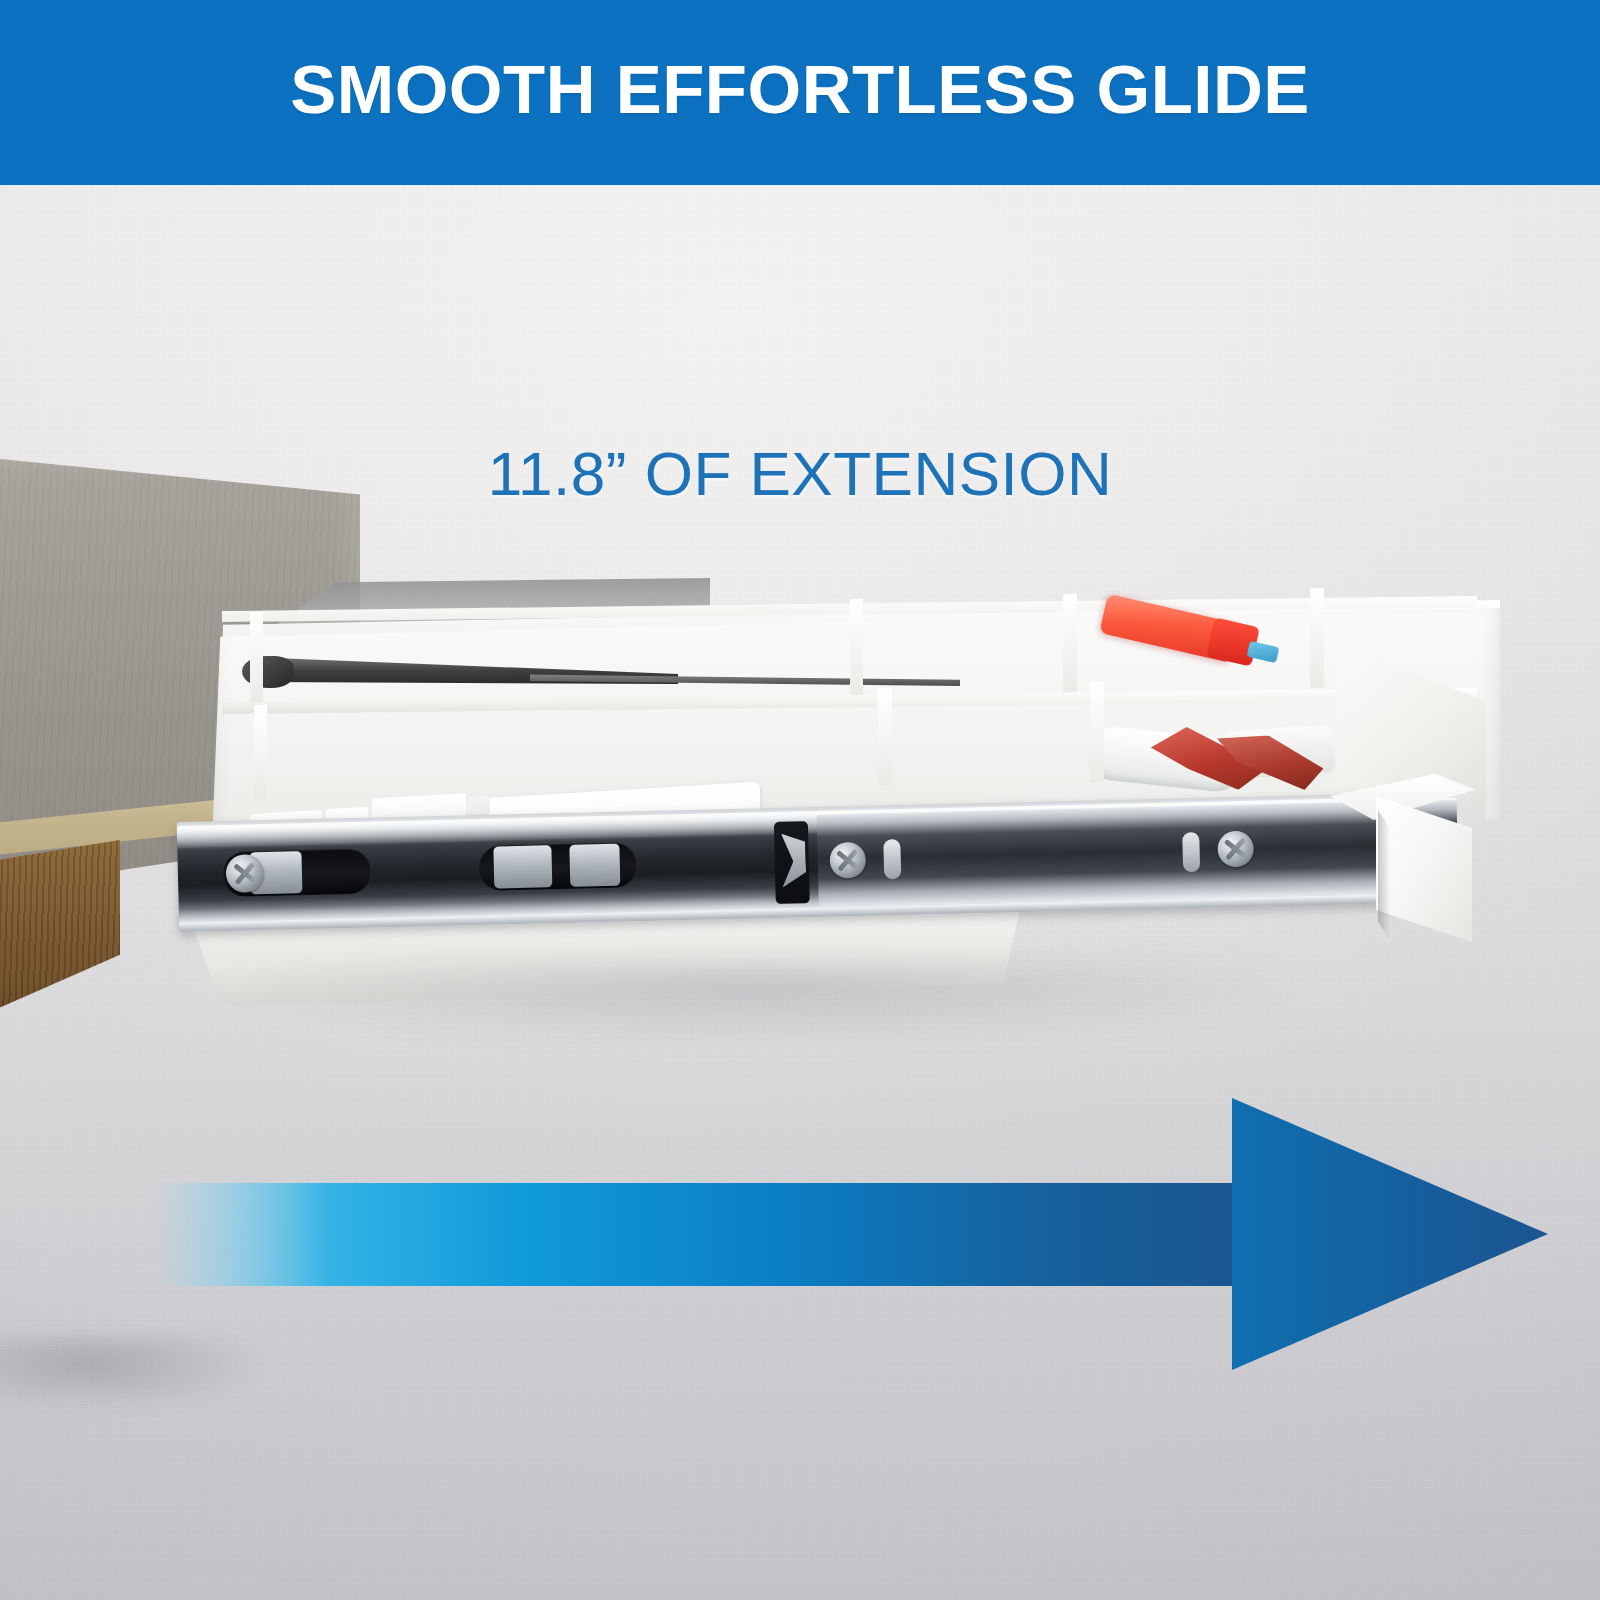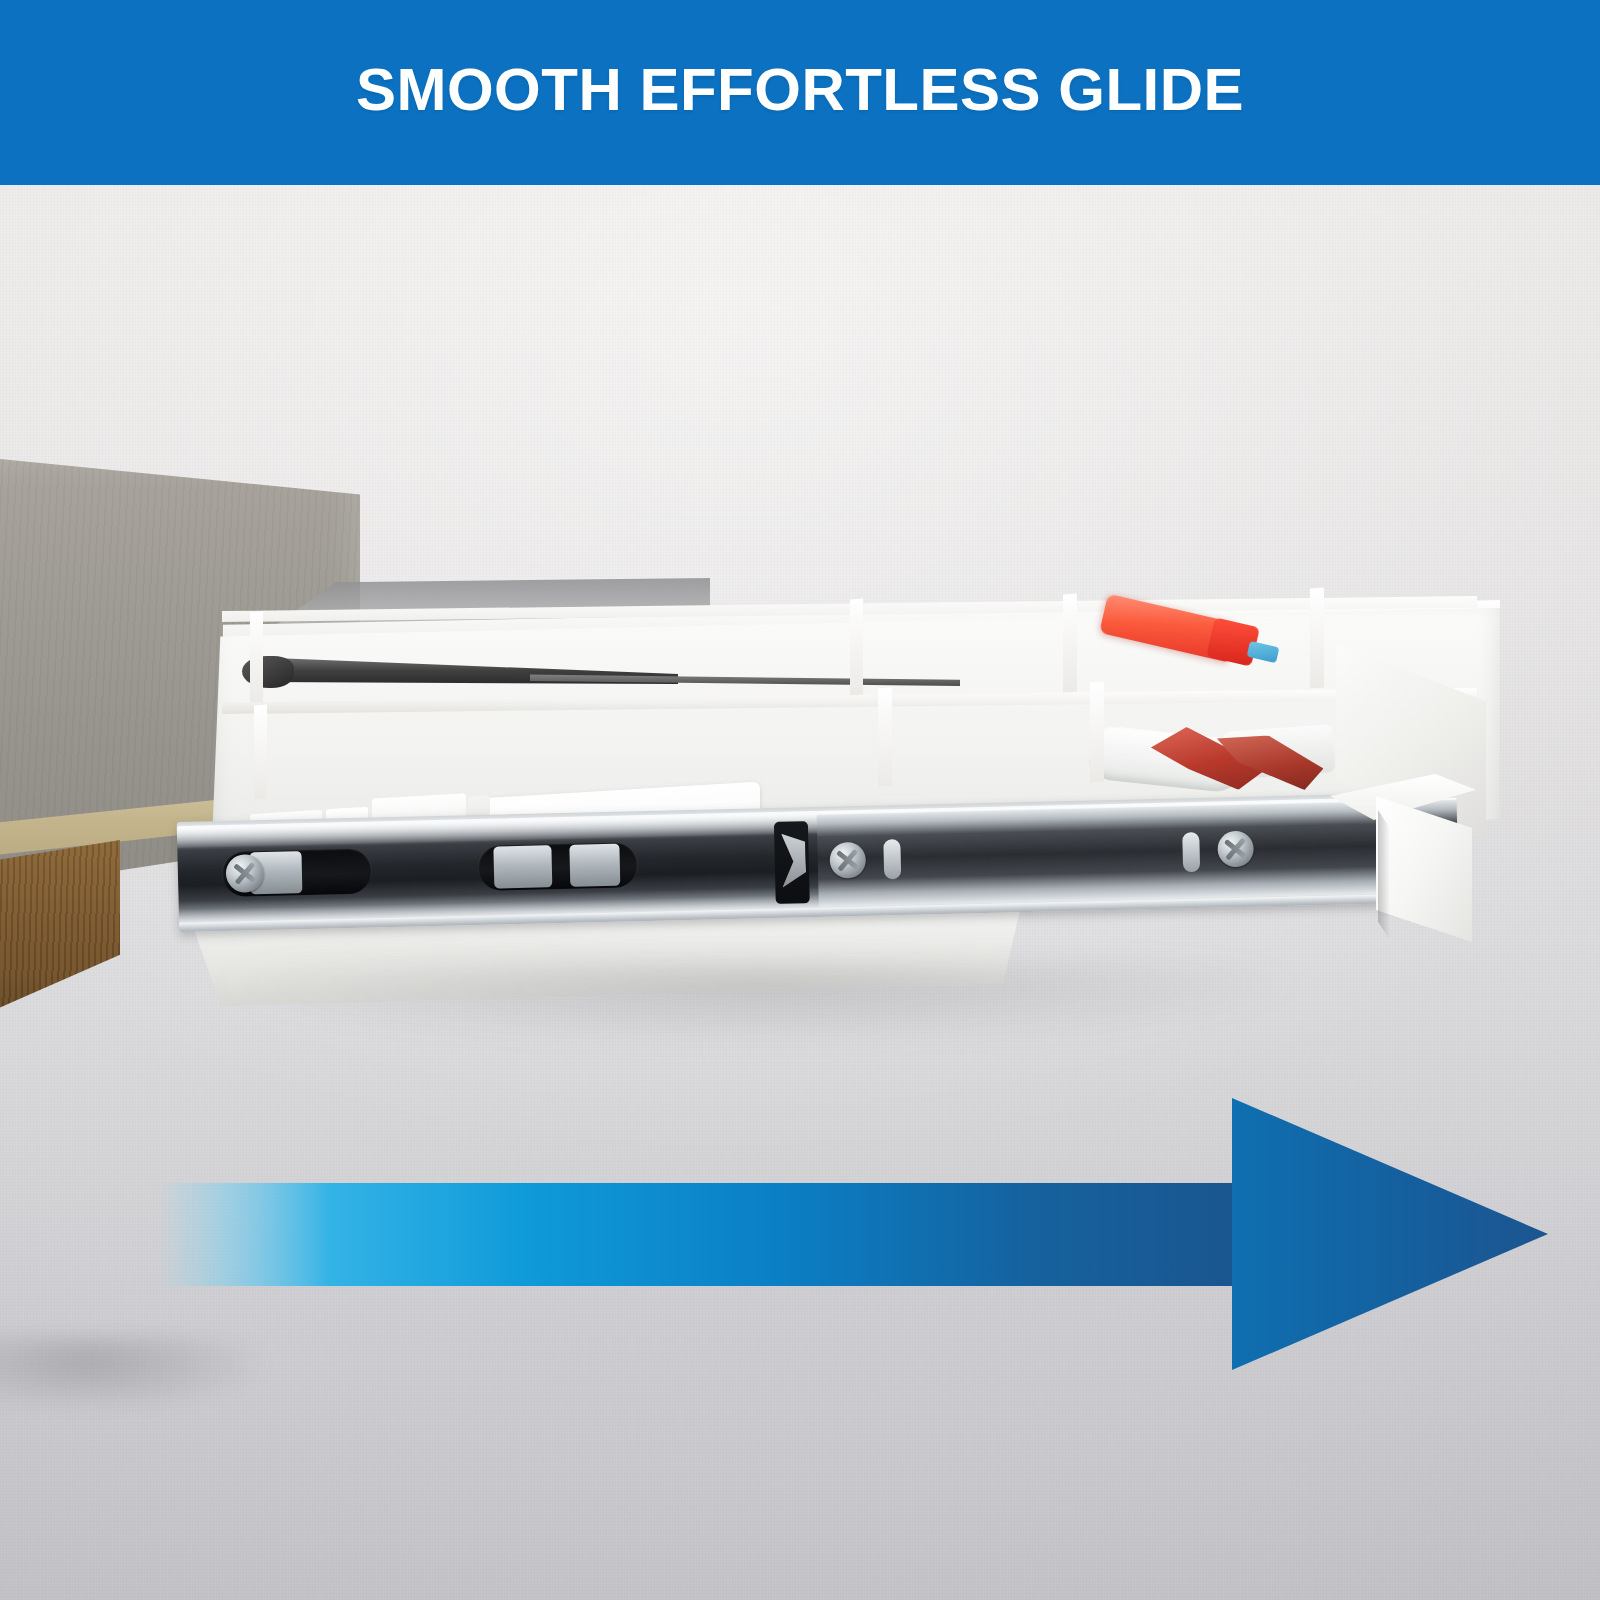--- a/index.html
+++ b/index.html
@@ -32,21 +32,21 @@
 
   
   .banner{
     position:absolute;left:0;top:0;width:1600px;height:185px;
     background:#0b71c0;
   }
   .banner-title{
     position:absolute;left:0;top:0;width:1600px;height:185px;
     display:flex;align-items:center;justify-content:center;
     color:#ffffff;
-    font-size:60px;font-weight:bold;letter-spacing:.5px;
+    font-size:69px;font-weight:bold;letter-spacing:.5px;
     line-height:1;
     white-space:nowrap;
     padding-bottom:6px;box-sizing:border-box;
     text-shadow:0 2px 3px rgba(0,0,0,.08);
   }
 
   
   .caption{
     position:absolute;left:0;top:443px;width:1600px;
     text-align:center;
@@ -364,20 +364,21 @@
 <div id="stage">
 
   <div class="wall"></div>
   <div class="wall-grain"></div>
   <div class="wall-vig"></div>
 
   <div class="banner">
     <div class="banner-title">SMOOTH EFFORTLESS GLIDE</div>
   </div>
 
+  <div class="caption">11.8” OF EXTENSION</div>
 
   <div>
 
     <div class="desk">
       <div class="desk-top"></div>
       <div class="desk-grain"></div>
       <div class="desk-edge-light"></div>
       <div class="desk-band"></div>
       <div class="desk-band-grain"></div>
       <div class="desk-shadow"></div>

